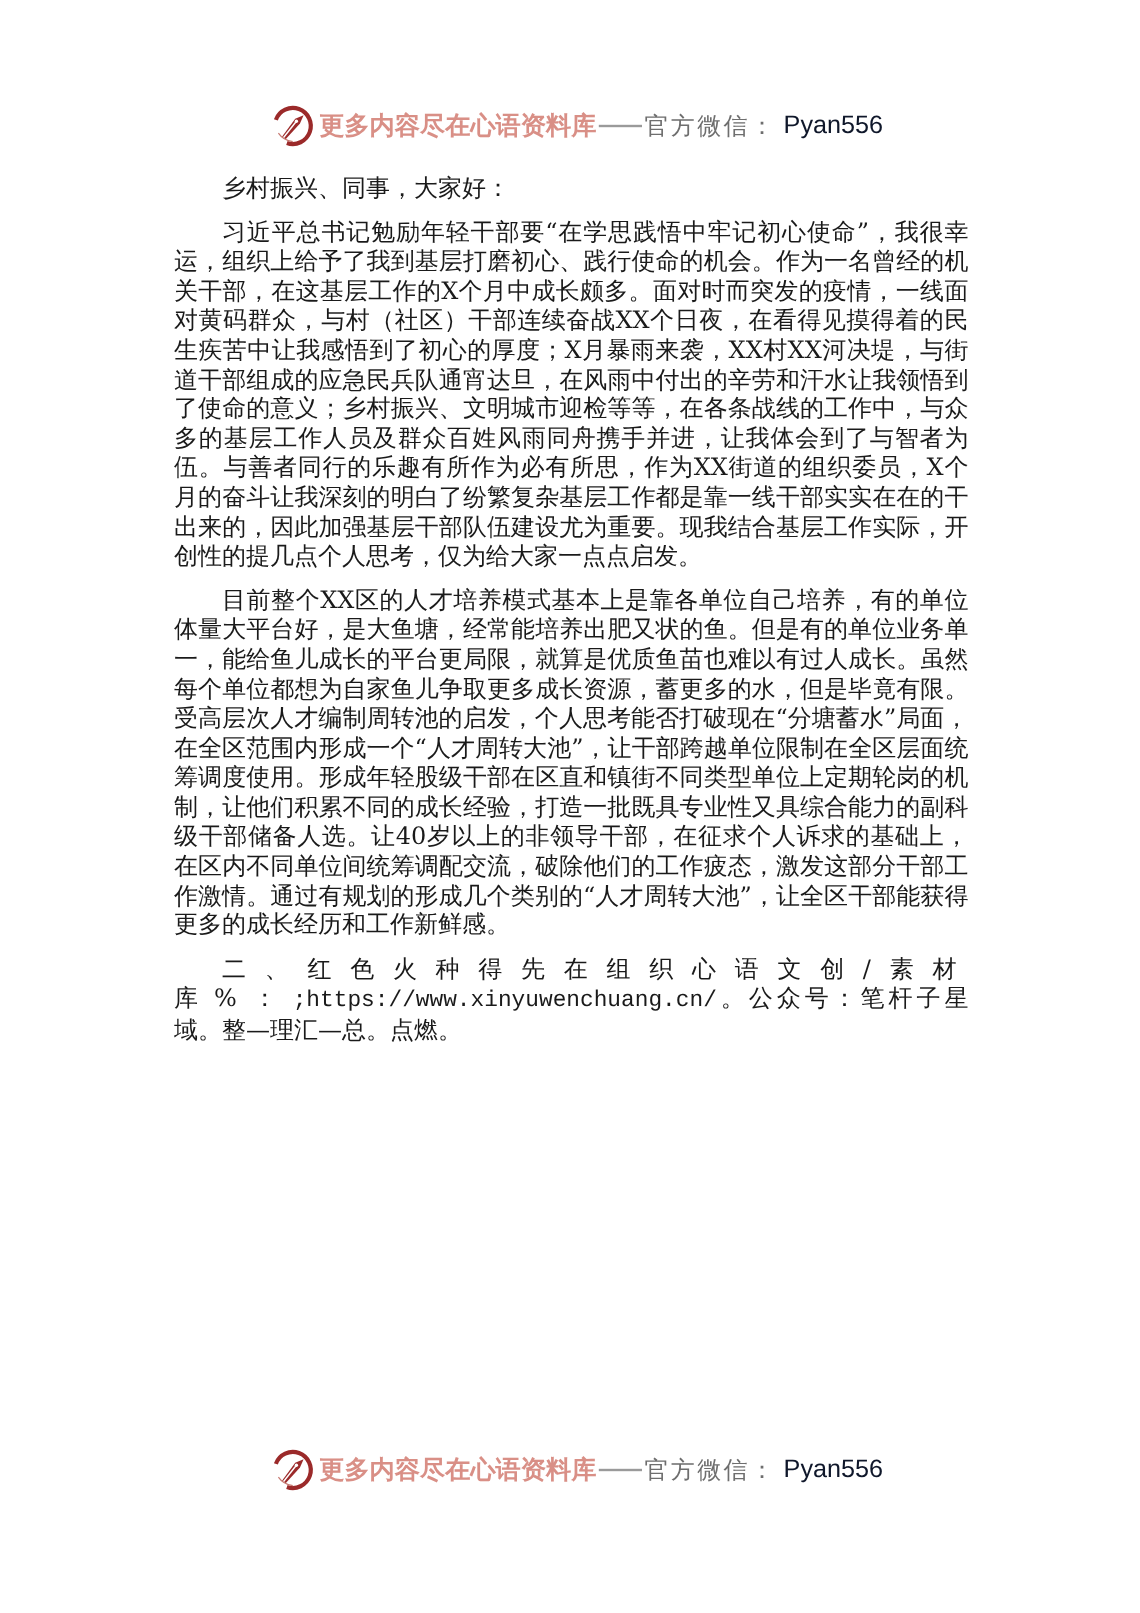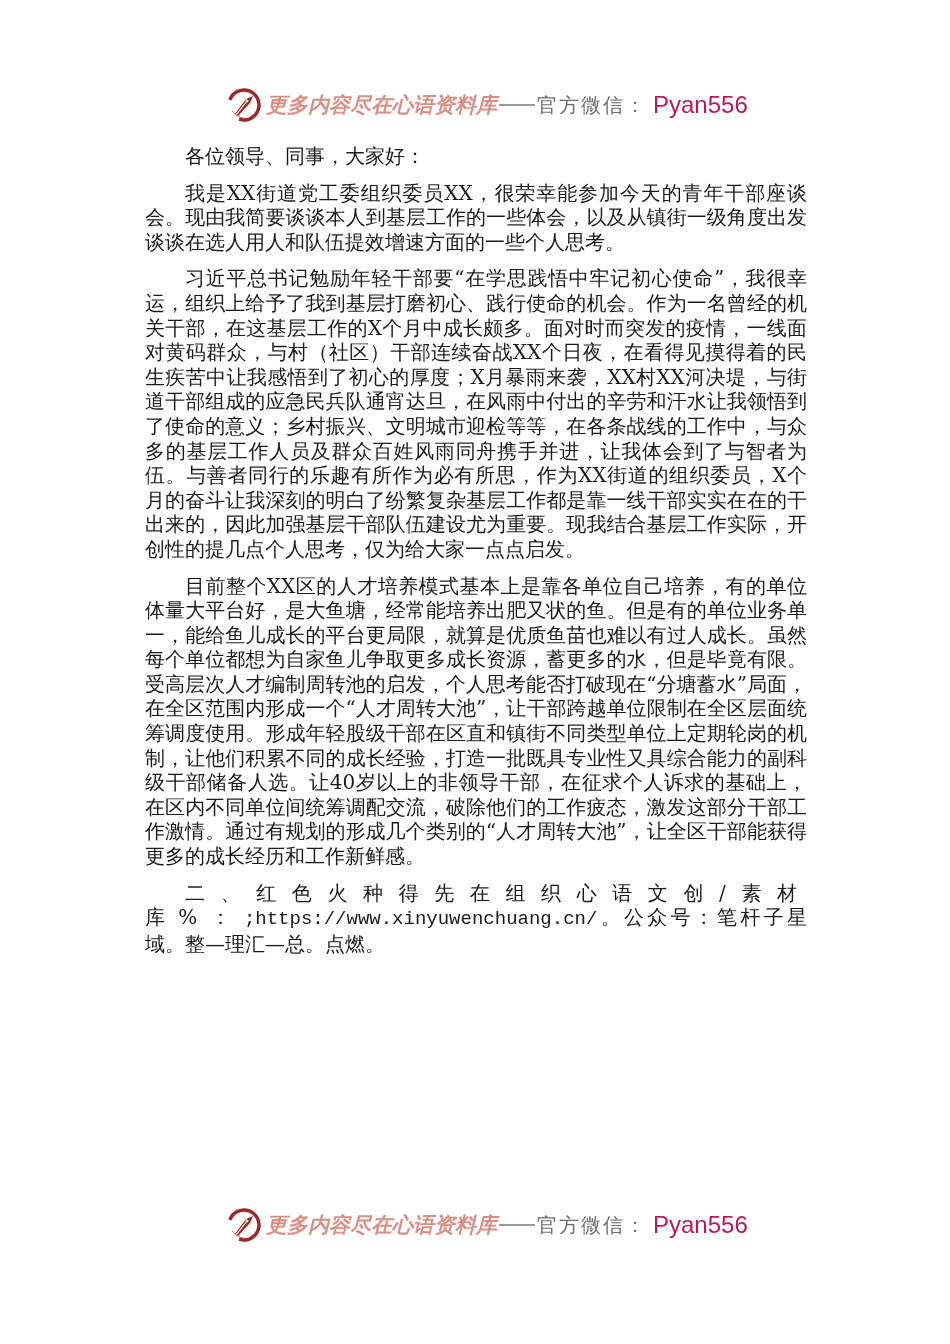--- a/index.html
+++ b/index.html
@@ -30,40 +30,39 @@
       height: 36px;
       margin-right: 4px;
       display: inline-block;
     }
     .banner .site {
       font-family: "DejaVu Serif", "Liberation Serif", serif;
       font-size: 21px;
       color: #d98f86;
       font-weight: bold;
       letter-spacing: 0px;
-      font-style: italic;
     }
     .banner .dash {
       display: inline-block;
       width: 36px;
       height: 1.5px;
       background: #9a9a9a;
       margin: 0 2px;
       vertical-align: middle;
     }
     .banner .wechat {
       font-family: Liberation Serif, serif;
       font-size: 20px;
       color: #6e6e6e;
       letter-spacing: 2px;
     }
     .banner .wechat-id {
       font-family: "Liberation Sans", "DejaVu Sans", sans-serif;
-      font-size: 24px;
-      color: #be185d;
+      font-size: 21px;
+      color: #0f172a;
       margin-left: 6px;
     }
     .content {
       position: absolute;
       left: 145px;
       top: 144px;
       width: 662px;
       font-size: 20px;
       line-height: 24.6px;
       text-align: justify;
@@ -100,22 +99,21 @@
       <path d="M6 24 Q10 30 18 31" fill="none" stroke="#c77a72" stroke-width="1"></path>
     </svg>
   </span>
   <span class="site">更多内容尽在心语资料库</span>
   <span class="dash"></span>
   <span class="wechat">官方微信：</span>
   <span class="wechat-id">Pyan556</span>
 </div>
 
 <div class="content">
-  <p>各位领导、同事，大家好：</p>
-  <p>我是XX街道党工委组织委员XX，很荣幸能参加今天的青年干部座谈会。现由我简要谈谈本人到基层工作的一些体会，以及从镇街一级角度出发谈谈在选人用人和队伍提效增速方面的一些个人思考。</p>
+  <p>乡村振兴、同事，大家好：</p>
   <p>习近平总书记勉励年轻干部要“在学思践悟中牢记初心使命”，我很幸运，组织上给予了我到基层打磨初心、践行使命的机会。作为一名曾经的机关干部，在这基层工作的X个月中成长颇多。面对时而突发的疫情，一线面对黄码群众，与村（社区）干部连续奋战XX个日夜，在看得见摸得着的民生疾苦中让我感悟到了初心的厚度；X月暴雨来袭，XX村XX河决堤，与街道干部组成的应急民兵队通宵达旦，在风雨中付出的辛劳和汗水让我领悟到了使命的意义；乡村振兴、文明城市迎检等等，在各条战线的工作中，与众多的基层工作人员及群众百姓风雨同舟携手并进，让我体会到了与智者为伍。与善者同行的乐趣有所作为必有所思，作为XX街道的组织委员，X个月的奋斗让我深刻的明白了纷繁复杂基层工作都是靠一线干部实实在在的干出来的，因此加强基层干部队伍建设尤为重要。现我结合基层工作实际，开创性的提几点个人思考，仅为给大家一点点启发。</p>
   <p>目前整个XX区的人才培养模式基本上是靠各单位自己培养，有的单位体量大平台好，是大鱼塘，经常能培养出肥又状的鱼。但是有的单位业务单一，能给鱼儿成长的平台更局限，就算是优质鱼苗也难以有过人成长。虽然每个单位都想为自家鱼儿争取更多成长资源，蓄更多的水，但是毕竟有限。受高层次人才编制周转池的启发，个人思考能否打破现在“分塘蓄水”局面，在全区范围内形成一个“人才周转大池”，让干部跨越单位限制在全区层面统筹调度使用。形成年轻股级干部在区直和镇街不同类型单位上定期轮岗的机制，让他们积累不同的成长经验，打造一批既具专业性又具综合能力的副科级干部储备人选。让40岁以上的非领导干部，在征求个人诉求的基础上，在区内不同单位间统筹调配交流，破除他们的工作疲态，激发这部分干部工作激情。通过有规划的形成几个类别的“人才周转大池”，让全区干部能获得更多的成长经历和工作新鲜感。</p>
   <p class="heading-2"><span>二、红色火种得先在组织心语文创/素材库%：</span><span class="url">;https://www.xinyuwenchuang.cn/</span><span class="rest">。公众号：笔杆子星域。整—理汇—总。点燃。</span></p>
 </div>
 
 <div class="banner bottom">
   <span class="logo">
     <svg width="36" height="36" viewBox="0 0 36 36">
       <circle cx="18" cy="18" r="15" fill="none" stroke="#9b2a2a" stroke-width="3.5" stroke-dasharray="70 25" transform="rotate(200 18 18)"></circle>
       <path d="M9 27 L20 12 L27 9 L24 16 L12 29 Z" fill="#9b2a2a"></path>

